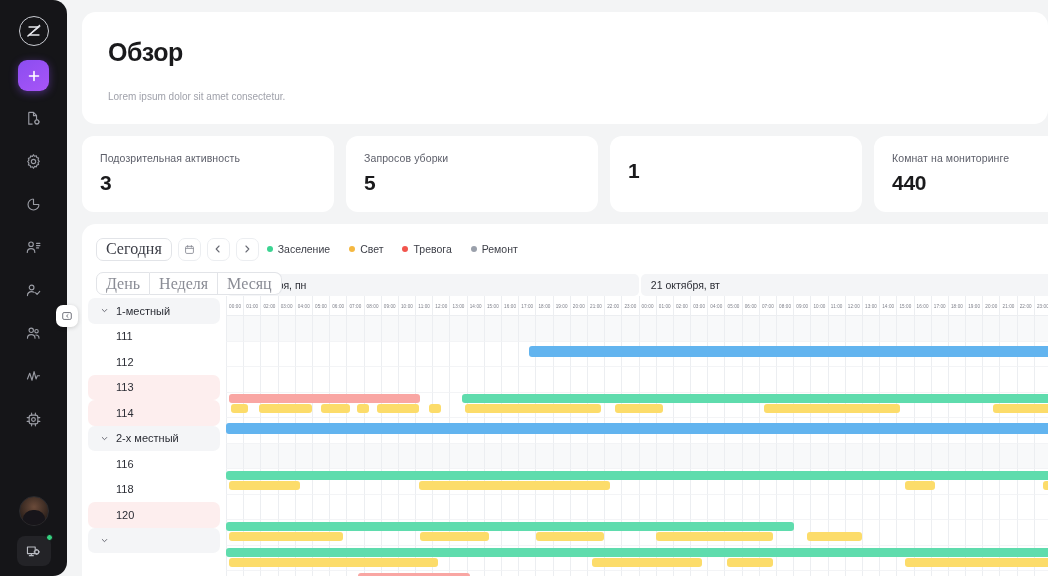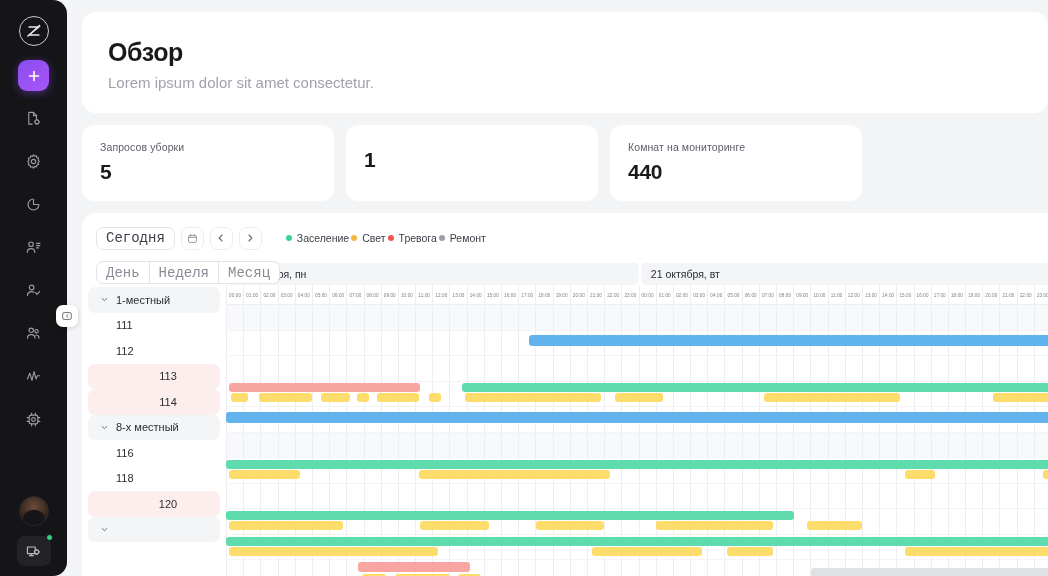--- a/index.html
+++ b/index.html
@@ -69,64 +69,64 @@
 
   
   .main { flex: 1 1 auto; height: 576px; position: relative; overflow: hidden; padding: 12px 0 0 15px; }
 
   .hero {
     background: #fff; border-radius: 14px;
     padding: 26px 26px 22px 26px;
     margin-right: 0; width: 966px;
   }
   .hero h1 { font-size: 25px; font-weight: 700; letter-spacing: -0.4px; }
-  .hero p { font-size: 15px; color: #a0a2ab; margin-top: 7px; }
+  .hero p { font-size: 10px; color: #a0a2ab; margin-top: 24px; }
 
   .kpis { display: flex; gap: 12px; margin-top: 12px; width: 1100px; }
   .kpi {
     background:#fff; border-radius: 12px;
     width: 252px; flex: 0 0 252px; padding: 16px 18px 17px 18px;
   }
   .kpi-label { font-size: 10.5px; color: #5c5e69; letter-spacing:.1px; }
   .kpi-value { font-size: 21px; font-weight: 600; margin-top: 7px; letter-spacing:-0.3px; }
 
   
   .panel {
     background:#fff; border-radius: 14px; margin-top: 12px;
     width: 1100px; height: 400px; position: relative; overflow: hidden;
   }
   .toolbar { display:flex; align-items:center; height: 40px; padding: 10px 14px 0 14px; }
   .btn {
     height: 23px; border:1px solid #e2e4e8; border-radius: 7px;
-    background:#fff; font-size: 14px; color:#3c3e47;
+    background:#fff; font-size: 16px; color:#3c3e47;
     display:flex; align-items:center; justify-content:center;
-    padding: 0 9px; cursor:pointer; font-family:Liberation Mono, monospace;
+    padding: 0 9px; cursor:pointer; font-family:Liberation Serif, serif;
   }
   .btn.icon { width: 23px; padding: 0; border-color:#eceef1; }
   .btn.ghost { border-color:#eceef1; background:#fff; }
   .btn-group { display:flex; gap: 6px; align-items:center; }
   .seg { display:flex; margin-top: 8px; }
   .seg .btn { border-radius: 0; border-left-width: 0; color:#8a8c95; }
   .seg .btn:first-child { border-radius: 7px 0 0 7px; border-left-width: 1px; }
   .seg .btn:last-child { border-radius: 0 7px 7px 0; }
 
-  .legend { display:flex; align-items:center; gap: 2px; margin-left: 24px; }
+  .legend { display:flex; align-items:center; gap: 19px; margin-left: 8px; }
   .legend-item { display:flex; align-items:center; gap:5px; font-size:10.5px; color:#3c3e47; }
   .legend-dot { width:6px; height:6px; border-radius:50%; }
 
   
   .left-col { position:absolute; left:0; top: 40px; width: 144px; }
   .left-head { font-size: 11px; font-weight: 700; padding: 12px 0 10px 14px; }
   .row-label {
     height: 25.5px; display:flex; align-items:center;
     font-size: 11px; color:#2b2d35; padding-left: 28px;
     border-radius: 7px; margin: 0 6px;
   }
   .row-label.group { background:#f4f5f7; font-weight:500; padding-left: 12px; gap:7px; }
-  .row-label.alert { background:#fdeeee;justify-content:center; }
+  .row-label.alert { background:#fdeeee; }
 
   
   .tl { position:absolute; left:144px; top: 40px; right:0; bottom:0; overflow:hidden; }
   .day-head { display:flex; height: 22px; margin-top: 10px; }
   .day-cell {
     background:#f4f5f7; height: 22px; border-radius: 5px;
     font-size: 10.5px; color:#2b2d35; display:flex; align-items:center;
     padding-left: 10px; margin-right: 2px;
   }
   .hours { display:flex; height: 20px; border-bottom:1px solid #eceef1; }
@@ -250,20 +250,24 @@
   </nav>
 
   <main class="main">
 
     <section class="hero">
       <h1>Обзор</h1>
       <p>Lorem ipsum dolor sit amet consectetur.</p>
     </section>
 
     <section class="kpis" id="kpis">
+        <div class="kpi">
+          <div class="kpi-label">Подозрительная активность</div>
+          <div class="kpi-value">3</div>
+        </div>
         <div class="kpi">
           <div class="kpi-label">Запросов уборки</div>
           <div class="kpi-value">5</div>
         </div>
         <div class="kpi">
           <div class="kpi-value">1</div>
         </div>
         <div class="kpi">
           <div class="kpi-label">Комнат на мониторинге</div>
           <div class="kpi-value">440</div>
@@ -331,21 +335,21 @@
             <div class="row-label alert">
               <span>113</span>
             </div>
             <div class="row-label alert">
               <span>114</span>
             </div>
             <div class="row-label group">
               <svg width="9" height="9" viewBox="0 0 12 12" fill="none" stroke="#5c5e69" stroke-width="1.2" stroke-linecap="round" stroke-linejoin="round">
                 <path d="M3 4.6L6 7.6l3-3"></path>
               </svg>
-              <span>8-х местный</span>
+              <span>2-х местный</span>
             </div>
             <div class="row-label">
               <span>116</span>
             </div>
             <div class="row-label">
               <span>118</span>
             </div>
             <div class="row-label alert">
               <span>120</span>
             </div>

